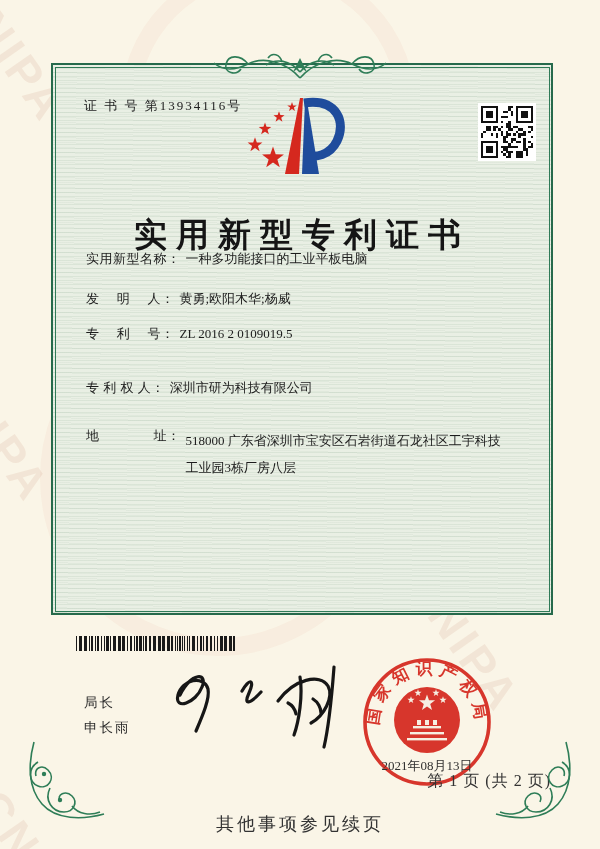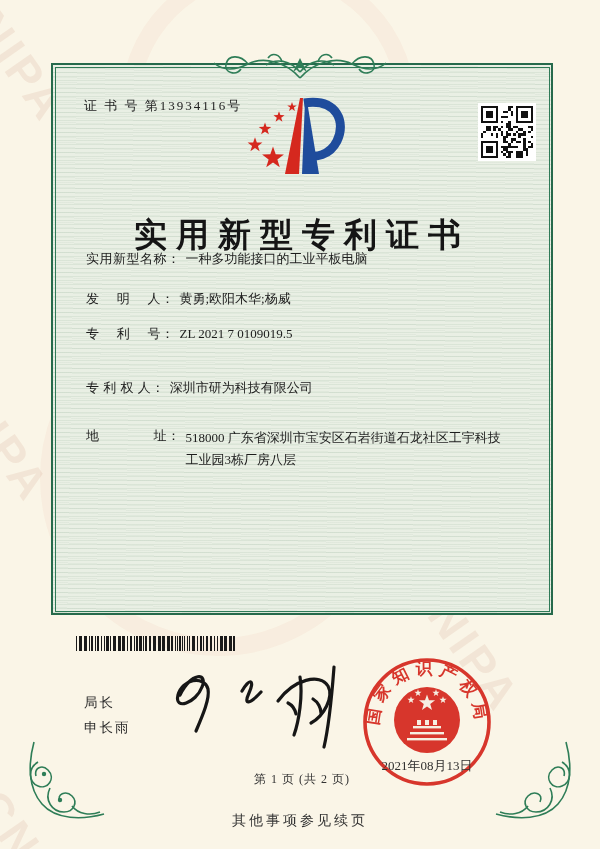--- a/index.html
+++ b/index.html
@@ -30,36 +30,36 @@
   .logo{position:absolute; left:187px; top:31px;}
   .qr{position:absolute; left:425px; top:38px; width:52px; height:52px; background:#fff; padding:3px;}
   .qr svg{width:52px;height:52px;display:block;fill:#111;shape-rendering:crispEdges;}
   .title{
     position:absolute; left:0; top:112px; width:100%; text-align:center;
     font-size:33px; font-weight:600; letter-spacing:9px; color:#151515; white-space:nowrap;margin-top:36px;
   }
   .frow{position:absolute; left:33px; font-size:13px; white-space:nowrap; color:#1c1c1c;}
   .flabel{letter-spacing:0.5px;}
   .fvalue{margin-left:5px;}
-  .addr .fvalue{display:inline-block; vertical-align:top; white-space:pre-line; line-height:22px; max-width:350px;}
+  .addr .fvalue{display:inline-block; vertical-align:top; white-space:pre-line; line-height:27px; max-width:350px;}
   .grant2{margin-left:58px;}
   .body-text{
     position:absolute; left:33px; top:420px; width:438px;
     font-size:12.5px; line-height:23.5px; text-align:justify; color:#222;
   }
   .body-text p{margin:0; text-indent:2em;}
   .barcode{position:absolute; left:23px; top:571px; width:164px; height:15px;}
   .barcode svg{width:164px;height:15px;display:block;fill:#1a1a1a;shape-rendering:crispEdges;}
   .signer{position:absolute; left:31px; font-family:Liberation Serif, serif;
     font-size:13.5px; letter-spacing:2px; color:#2b2b2b;}
   .sig{position:absolute; left:97px; top:598px;}
   .seal{position:absolute; left:302px; top:585px;}
   .seal text{font-family:"Liberation Serif","DejaVu Serif",serif;}
-  .page-num{position:absolute; left:0; top:706px; width:100%; text-align:center; font-size:12px; letter-spacing:1px; color:#333;}
-  .footer-note{position:absolute; left:0; top:812px; width:100%; text-align:center; font-size:14px; letter-spacing:3px; color:#333;}
+  .page-num{position:absolute; left:0; top:706px; width:100%; text-align:right; font-size:16px; letter-spacing:1px; color:#333;}
+  .footer-note{position:absolute; left:0; top:812px; width:100%; text-align:center; font-size:18px; letter-spacing:3px; color:#333;}
   .ornament{position:absolute; pointer-events:none;}
 </style>
 </head>
 <body>
 
 <div class="paper">
 
   <span class="wm" style="left:-14px;top:-30px;font-size:46px;">CNIPA</span>
   <span class="wm" style="left:430px;top:200px;font-size:46px;">CNIPA</span>
   <span class="wm" style="left:-30px;top:350px;font-size:46px;">CNIPA</span>
@@ -295,21 +295,21 @@
 
     <div class="title">实用新型专利证书</div>
 
     <div class="frow" style="top:185px;">
       <span class="flabel">实用新型名称：</span><span class="fvalue">一种多功能接口的工业平板电脑</span>
     </div>
     <div class="frow" style="top:225px;">
       <span class="flabel">发　 明　 人：</span><span class="fvalue">黄勇;欧阳木华;杨威</span>
     </div>
     <div class="frow" style="top:260px;">
-      <span class="flabel">专　 利　 号：</span><span class="fvalue">ZL 2021 7 0109019.5</span>
+      <span class="flabel">专　 利　 号：</span><span class="fvalue">ZL 2016 2 0109019.5</span>
     </div>
     <div class="frow" style="top:314px;">
       <span class="flabel">专 利 权 人：</span><span class="fvalue">深圳市研为科技有限公司</span>
     </div>
     <div class="frow addr" style="top:362px;">
       <span class="flabel" style="vertical-align:top;">地　　　　址：</span><span class="fvalue">518000 广东省深圳市宝安区石岩街道石龙社区工宇科技
 工业园3栋厂房八层</span>
     </div>
 
     <div class="body-text">

